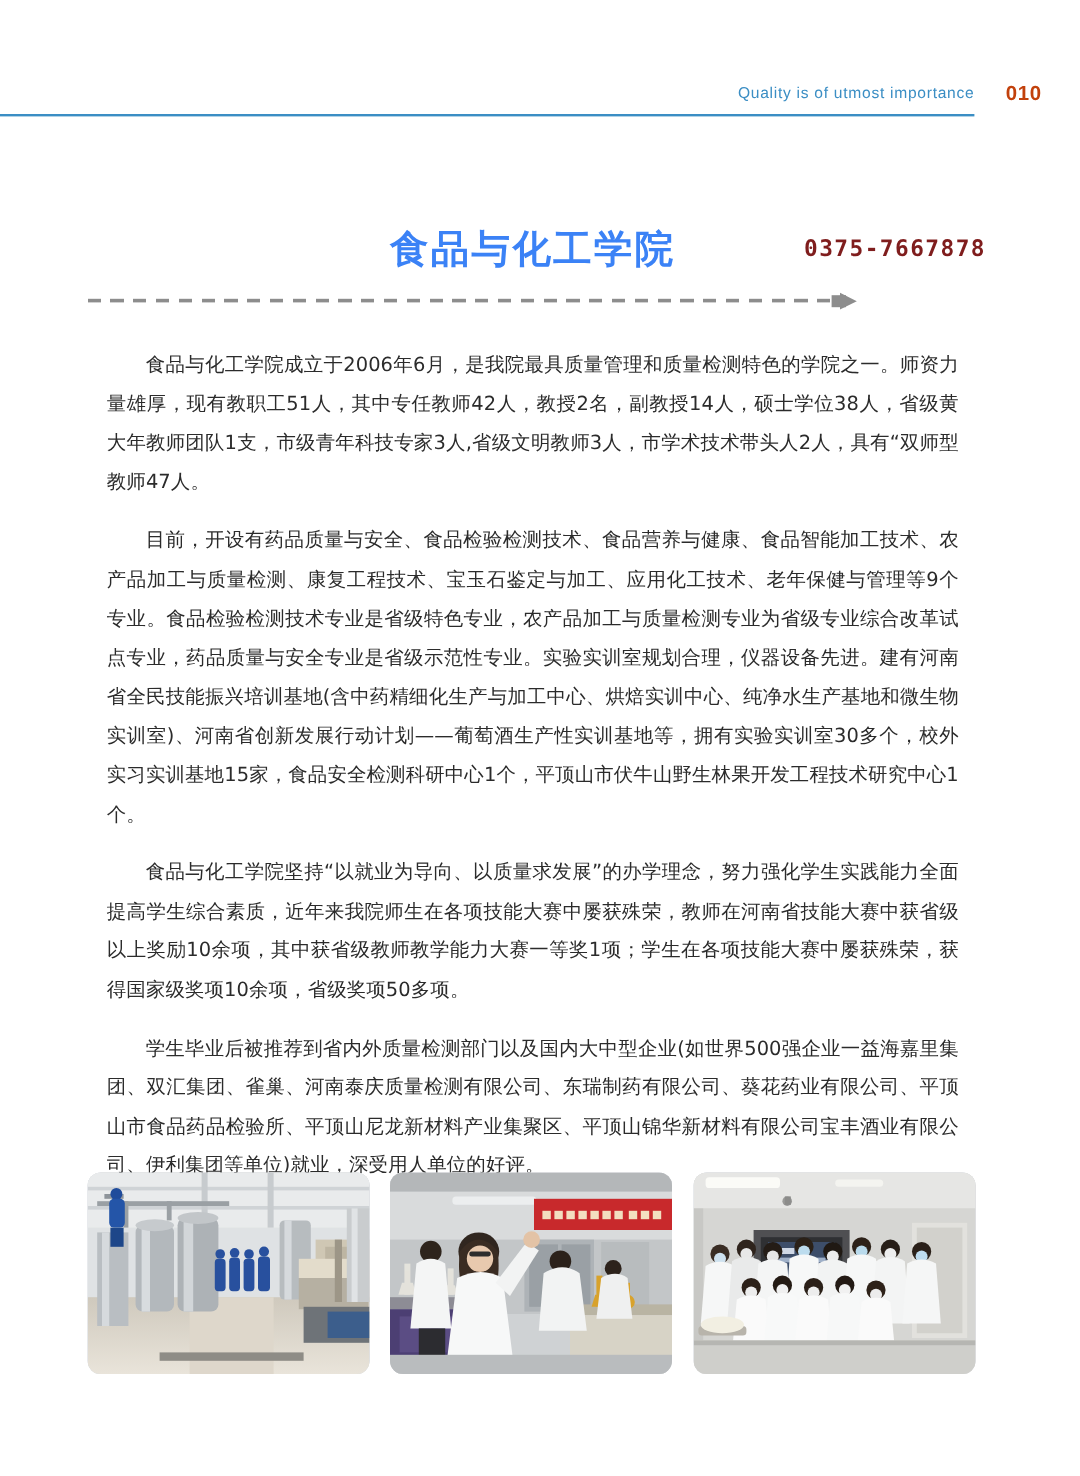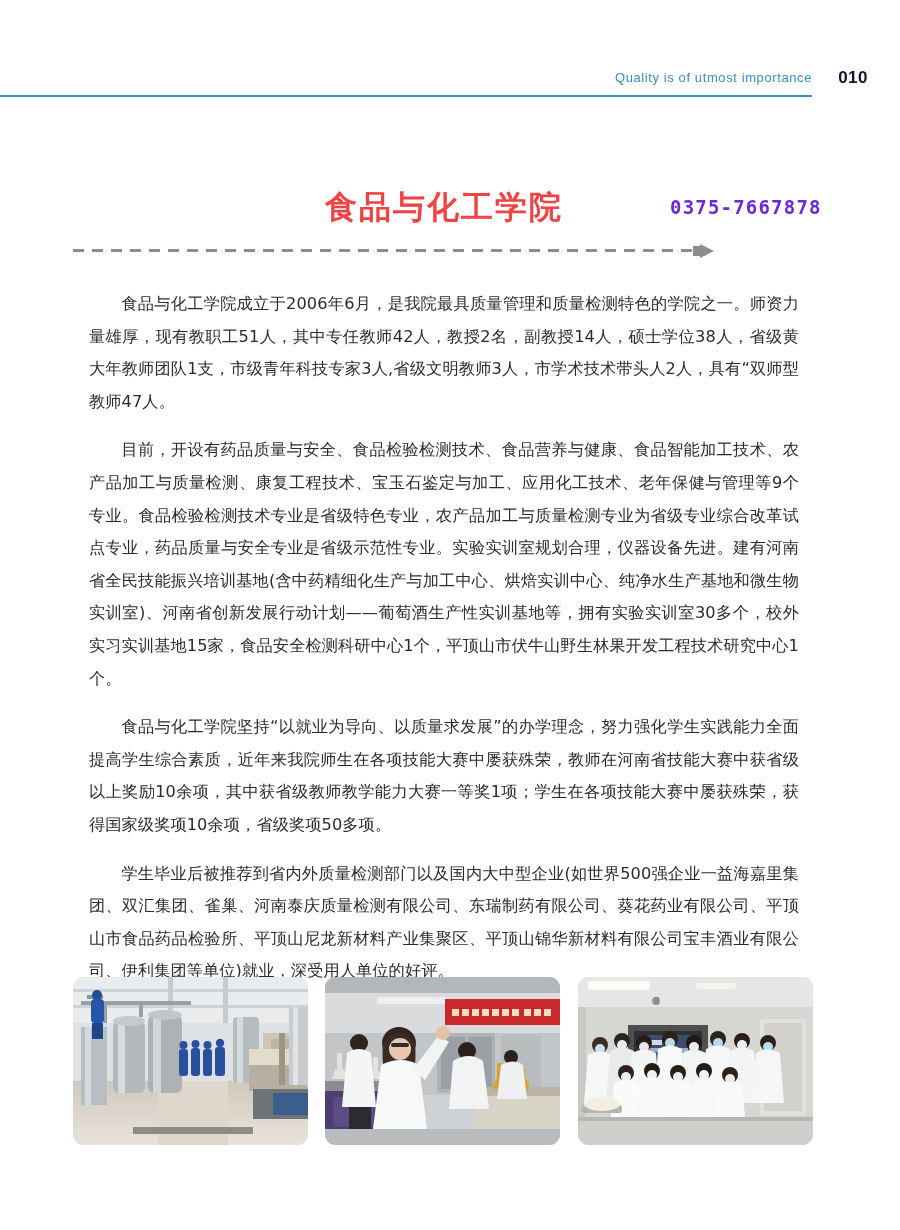--- a/index.html
+++ b/index.html
@@ -40,51 +40,51 @@
     color: #3b8ec4;
     white-space: nowrap;
     font-family: "Liberation Sans", "DejaVu Sans", sans-serif;
   }
   .header-pagenum {
     position: absolute;
     right: 32px;
     top: 6px;
     font-size: 17px;
     font-weight: 700;
-    color: #0f172a;
+    color: #c2410c;
     letter-spacing: 0.5px;
     white-space: nowrap;
   }
 
   
   .title-block {
     position: absolute;
     left: 73px;
     top: 186px;
     width: 740px;
     height: 70px;
   }
   .dept-title {
     position: absolute;
     left: 252px;
     top: 0px;
     font-size: 32px;
     font-weight: 700;
-    color: #ef4444;
+    color: #3b82f6;
     letter-spacing: 2px;
     white-space: nowrap;
     font-family: "DejaVu Sans", "Liberation Sans", sans-serif;
   }
   .dept-phone {
     position: absolute;
     left: 597px;
     top: 10px;
     font-size: 19px;
     font-weight: 700;
-    color: #6d28d9;
+    color: #7f1d1d;
     letter-spacing: 1.2px;
     white-space: nowrap;
     font-family: "DejaVu Sans Mono", "Liberation Mono", monospace;
   }
   .divider-wrap {
     position: absolute;
     left: 0px;
     top: 58px;
     width: 740px;
     height: 14px;

